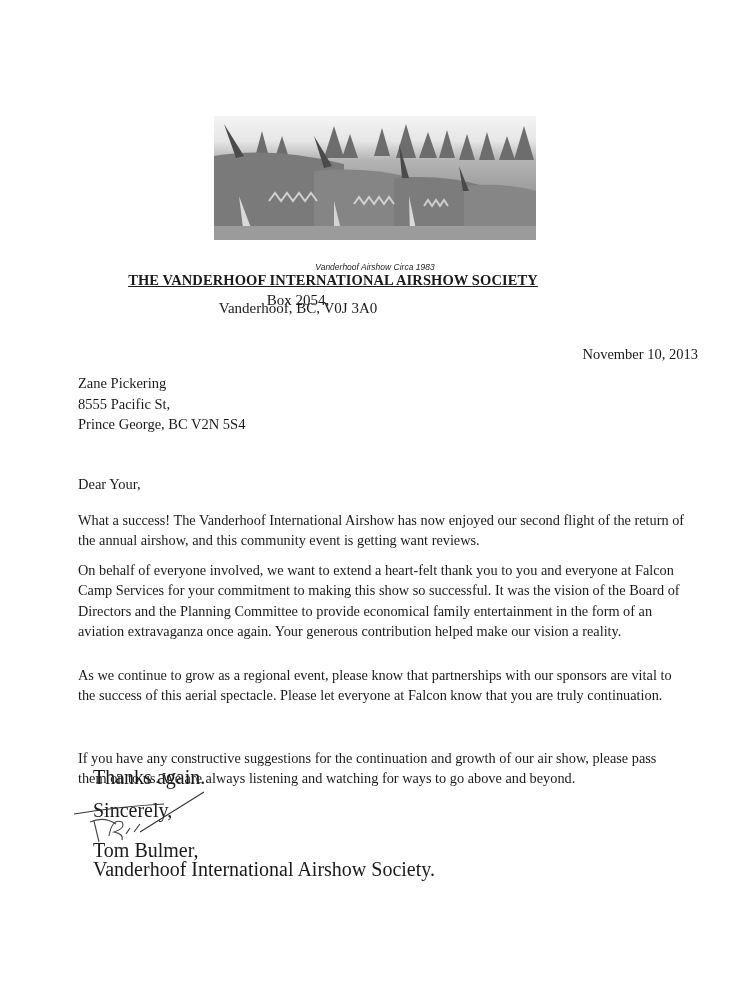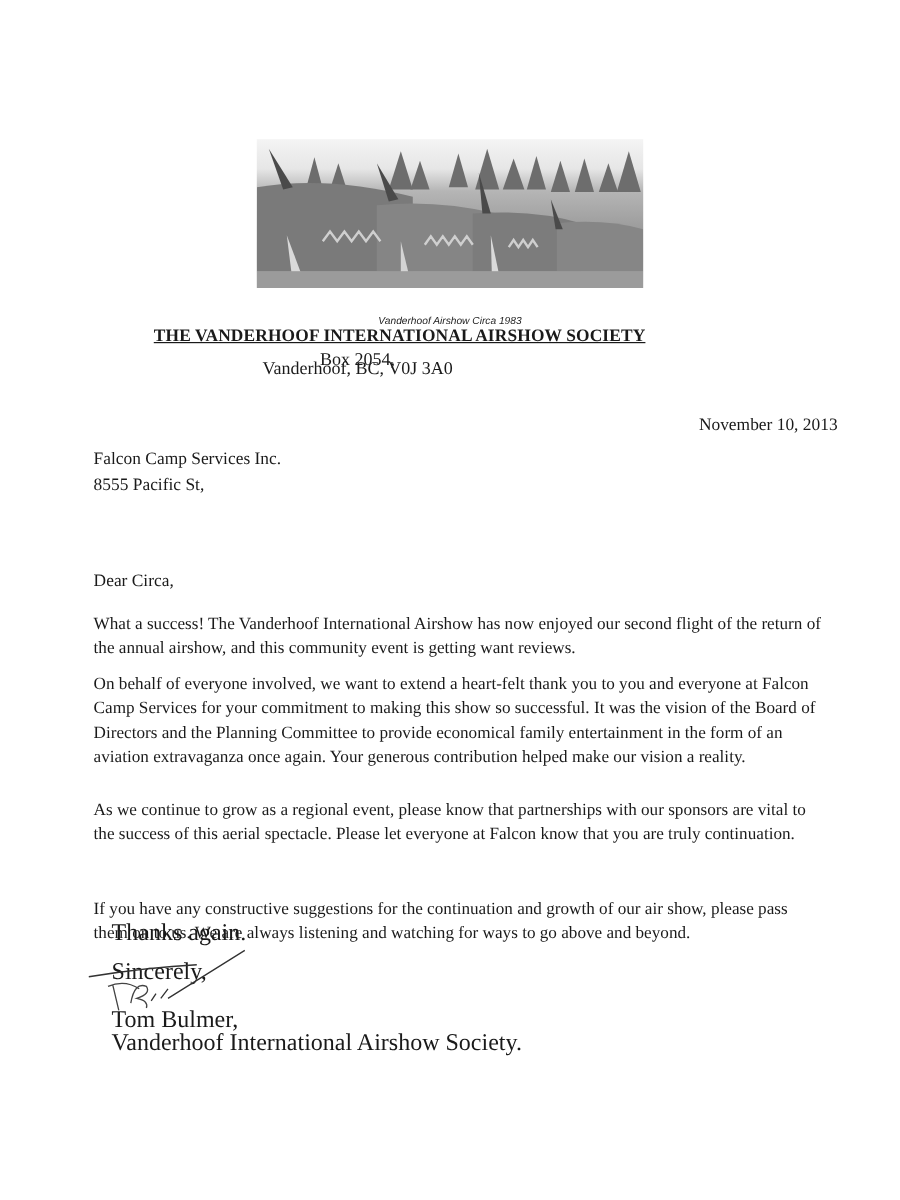--- a/index.html
+++ b/index.html
@@ -71,25 +71,26 @@
 </div>
 <div class="caption">Vanderhoof Airshow Circa 1983</div>
 
 <div class="org-title">THE VANDERHOOF INTERNATIONAL AIRSHOW SOCIETY</div>
 <div class="org-addr" style="top:292px">Box 2054,</div>
 <div class="org-addr" style="top:300px">Vanderhoof, BC, V0J 3A0</div>
 
 <div class="date">November 10, 2013</div>
 
 <div class="recipient">
-  <div>Falcon Camp Services Inc.</div>
+  <div>Zane Pickering</div>
   <div>8555 Pacific St,</div>
+  <div>Prince George, BC V2N 5S4</div>
 </div>
 
-<div class="greeting">Dear Circa,</div>
+<div class="greeting">Dear Your,</div>
 
 <p class="body-text" style="top:510px;margin:0">What a success! The Vanderhoof International Airshow has now enjoyed our second flight of the return of the annual airshow, and this community event is getting want reviews.</p>
 <p class="body-text" style="top:560px;margin:0">On behalf of everyone involved, we want to extend a heart-felt thank you to you and everyone at Falcon Camp Services for your commitment to making this show so successful.   It was the vision of the Board of Directors and the Planning Committee to provide economical family entertainment in the form of an aviation extravaganza once again. Your generous contribution helped make our vision a reality.</p>
 <p class="body-text" style="top:665px;margin:0">As we continue to grow as a regional event, please know that partnerships with our sponsors are vital to the success of this aerial spectacle.   Please let everyone at Falcon know that you are truly continuation.</p>
 <p class="body-text" style="top:748px;margin:0">If you have any constructive suggestions for the continuation and growth of our air show, please pass them on to us. We are always listening and watching for ways to go above and beyond.</p>
 
 <div class="closing" style="top:766px">Thanks again.</div>
 <div class="closing" style="top:799px">Sincerely,</div>
 
 <svg class="signature" width="150" height="70" viewBox="0 0 150 70">

